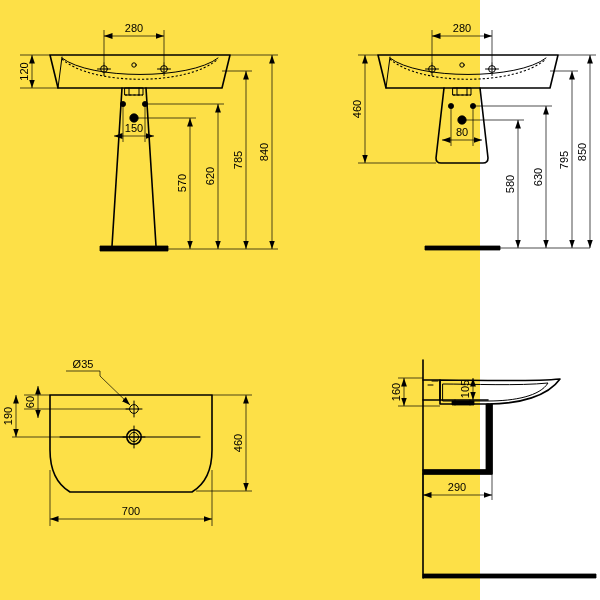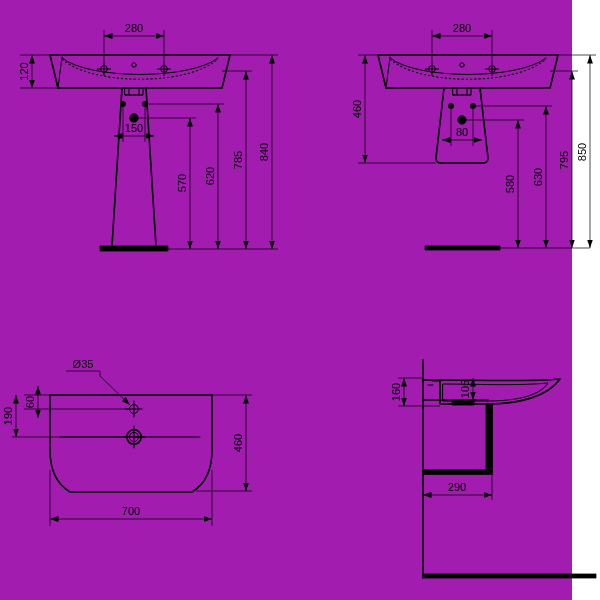--- a/index.html
+++ b/index.html
@@ -8,23 +8,23 @@
     background: #ffffff;
   }
   body {
     width: 600px;
     height: 600px;
     font-family: "Liberation Sans", sans-serif;
     overflow: hidden;
   }
   #drawing-root {
     position: relative;
-    width: 572px;
+    width: 480px;
     height: 600px;
-    background: #a21caf;
+    background: #fde047;
   }
   svg.sheet {
     display: block;
     width: 600px;
     height: 600px;
   }
   .obj {
     fill: none;
     stroke: #000000;
     stroke-width: 1.6;

